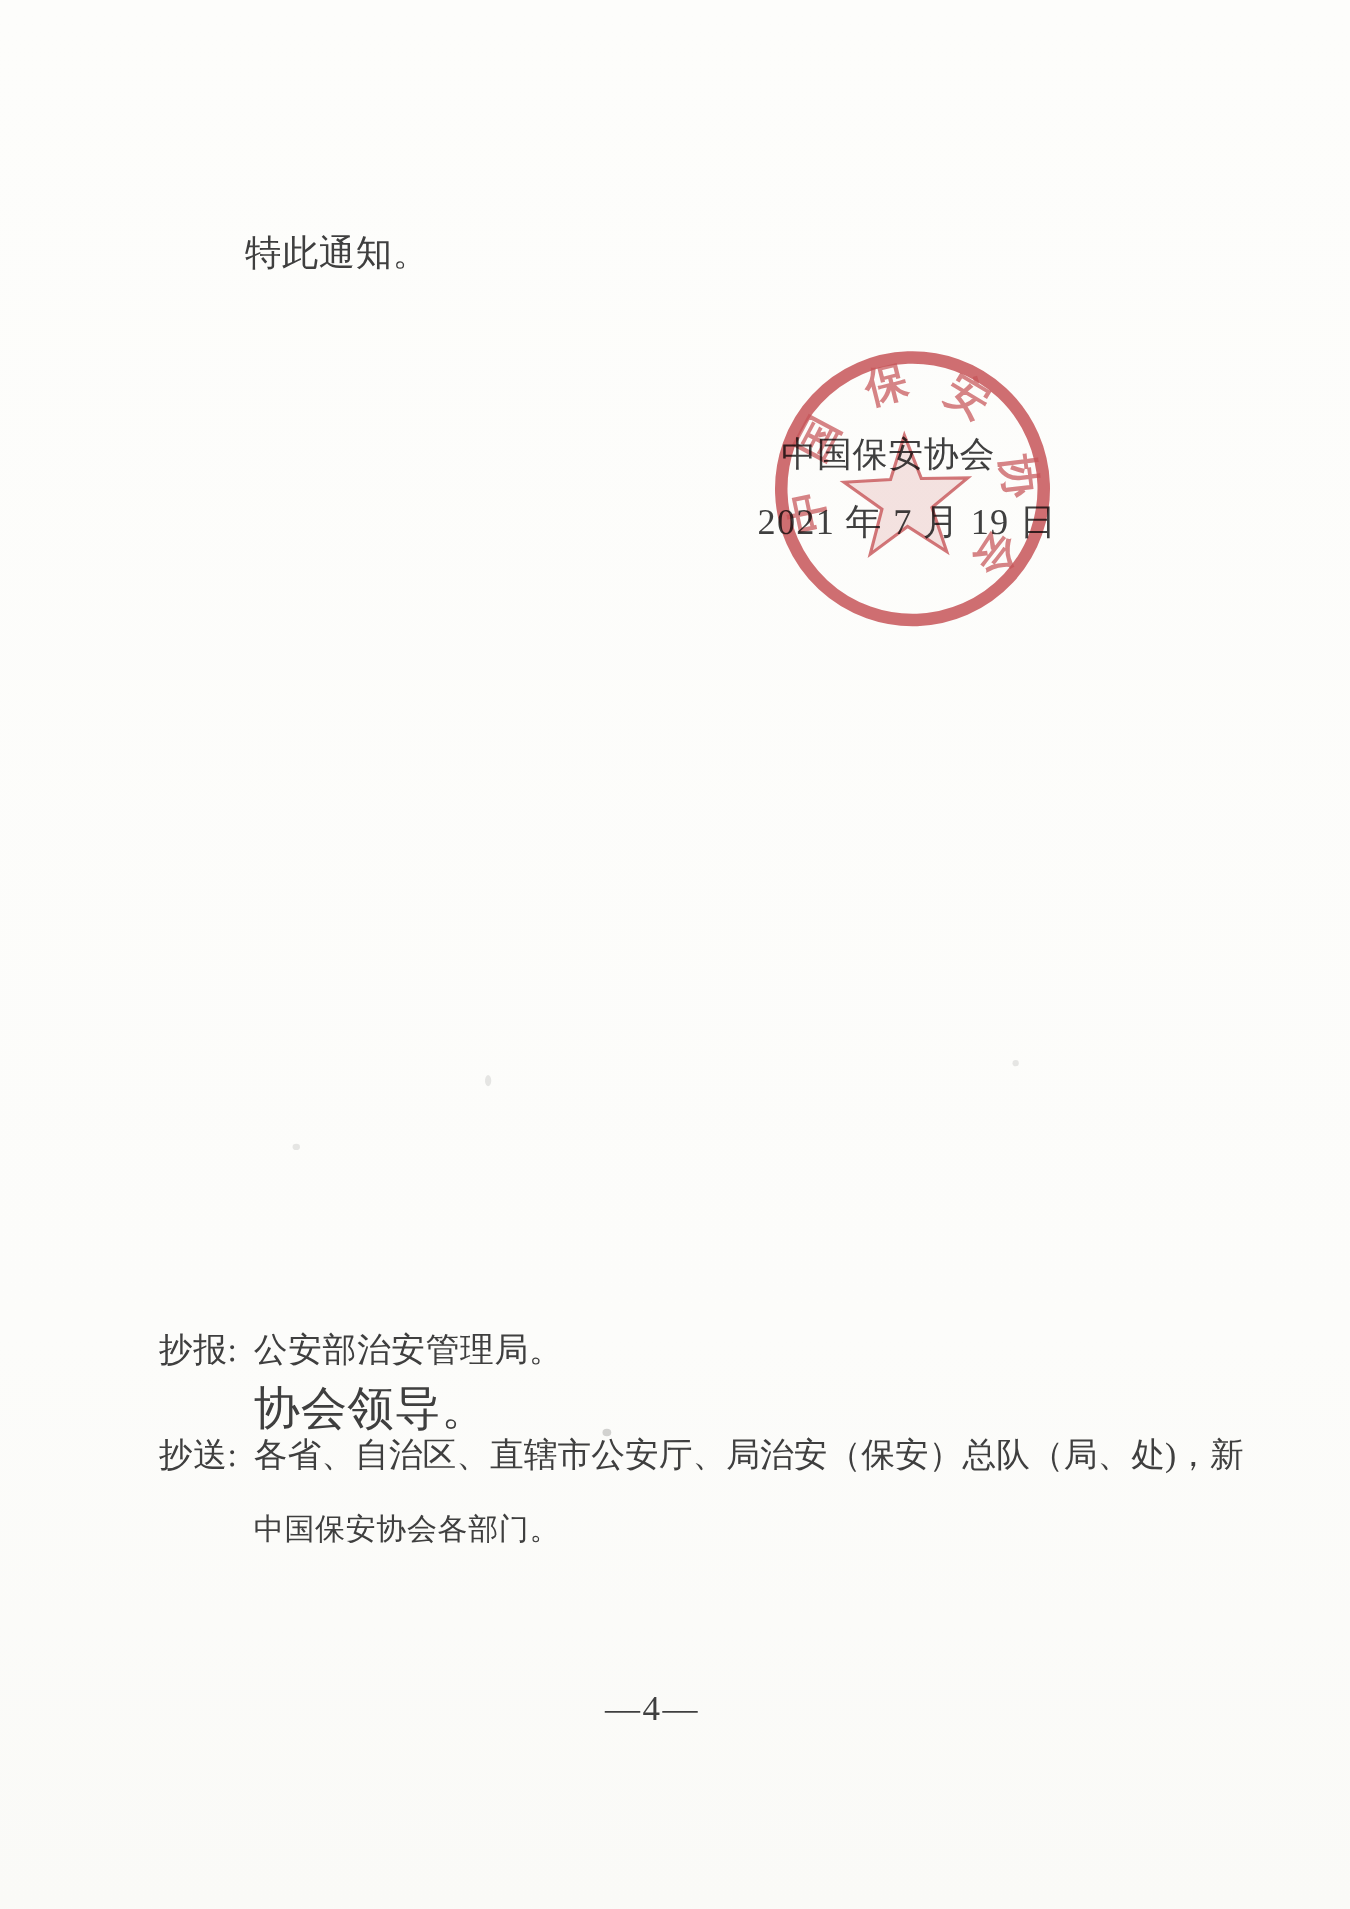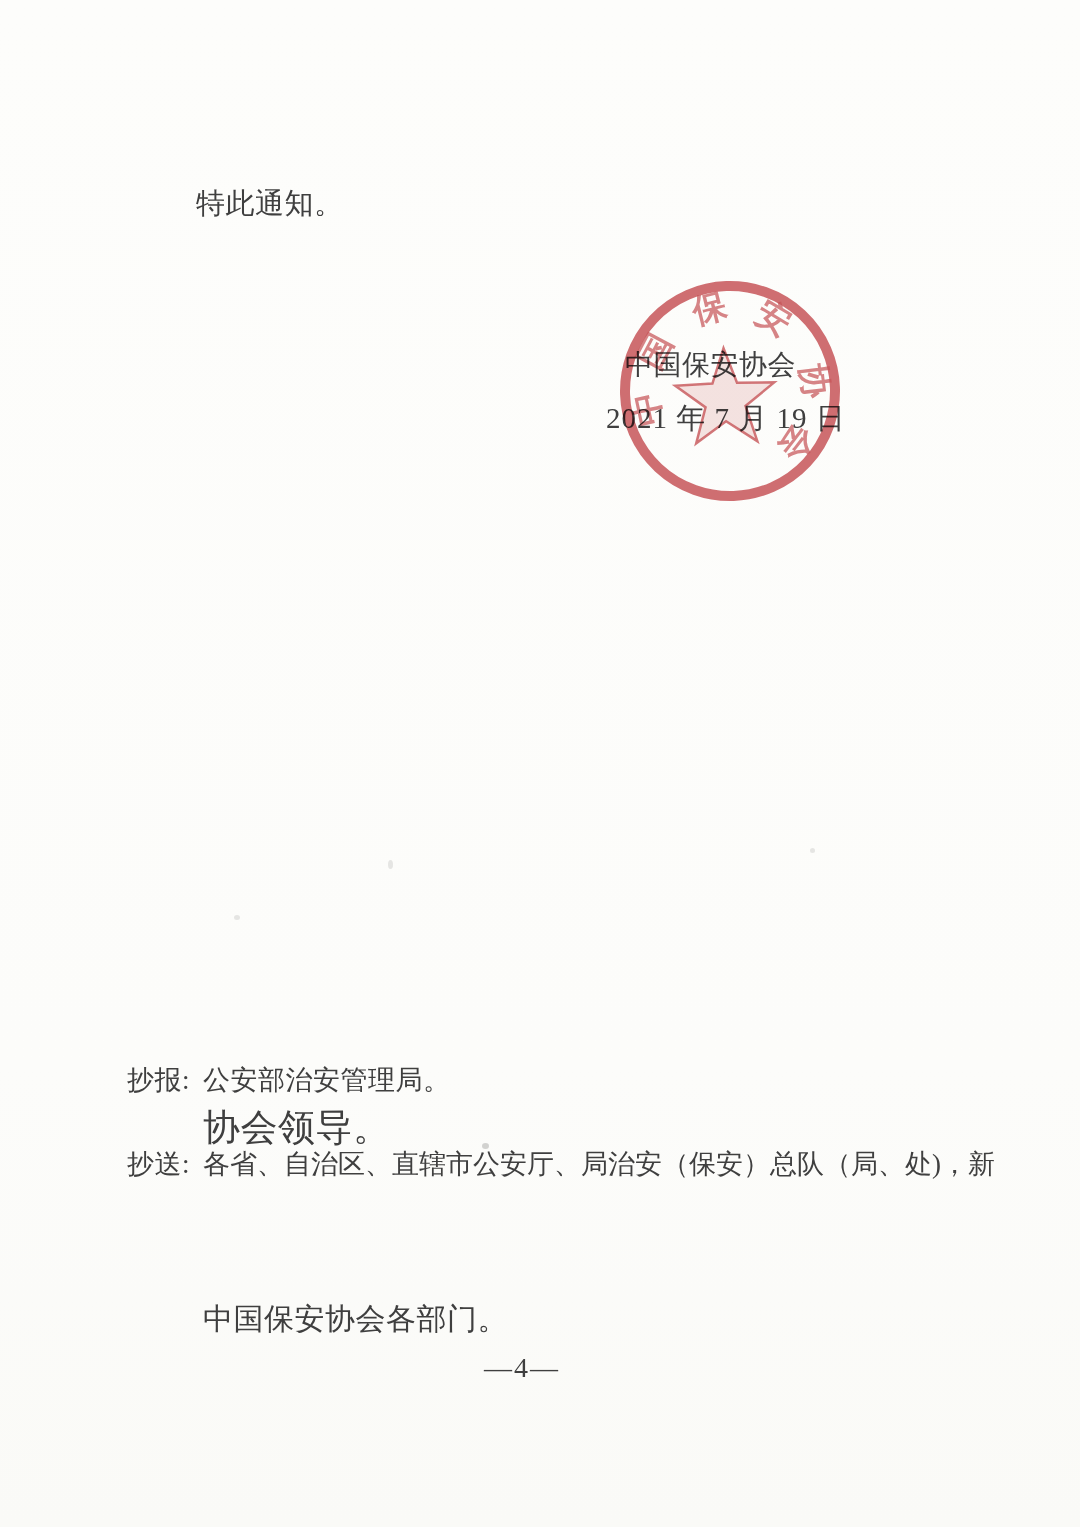--- a/index.html
+++ b/index.html
@@ -39,21 +39,21 @@
     font-size: 34px;
     font-weight: bold;
   }
 
   .fr-label1 { left: 127px; top: 1067px; font-size: 27px; }
   .fr-line1  { left: 203px; top: 1067px; font-size: 27px; }
   .fr-line2  { left: 203px; top: 1109px; font-size: 37px; }
   .fs-label  { left: 127px; top: 1151px; font-size: 27px; }
   .fs-line1  { left: 203px; top: 1151px; font-size: 27px; letter-spacing: 0; text-align: center; }
   .fs-line2  { left: 203px; top: 1193px; font-size: 27px; }
-  .fs-line3  { left: 203px; top: 1304px; font-size: 30px; }
+  .fs-line3  { left: 203px; top: 1212px; font-size: 24px; }
   .print-info { right: 158px; top: 1289px; font-size: 26px; letter-spacing: 0; }
   .page-number {
     left: 0; top: 1354px; width: 1044px;
     text-align: center; font-size: 28px; letter-spacing: 2px;
     position: absolute; line-height: 1;
   }
 
   .speck {
     position: absolute;
     background: rgba(110,110,110,0.16);

